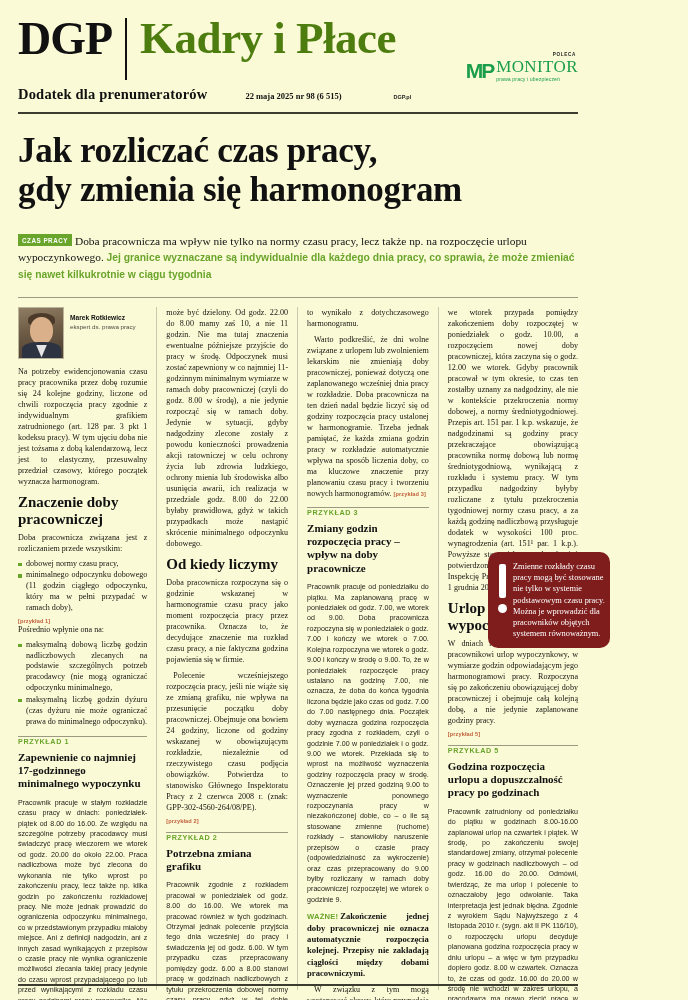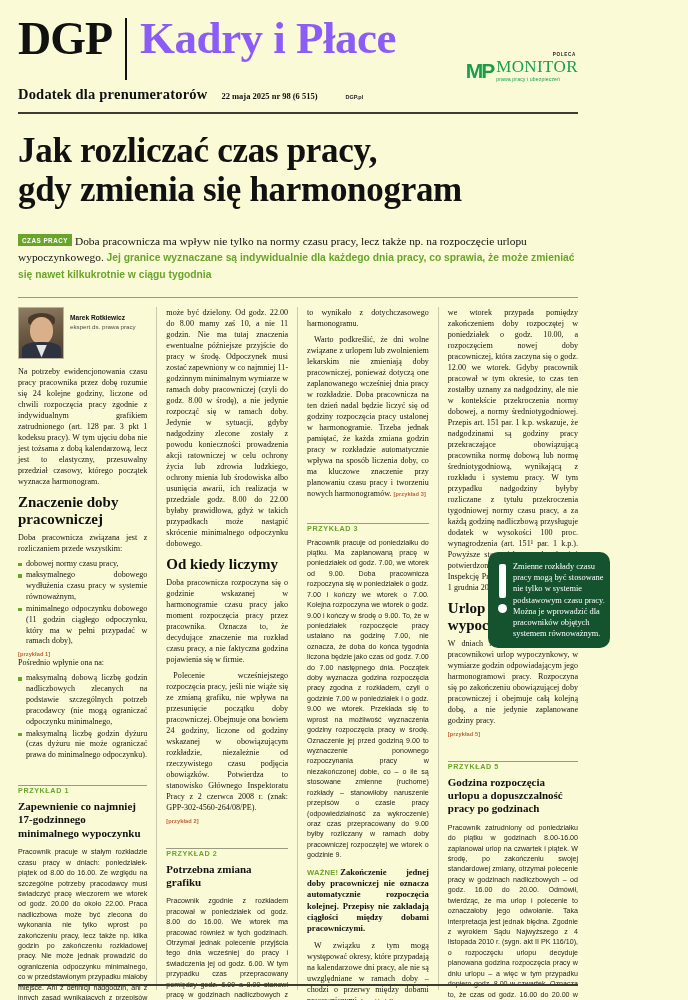--- a/index.html
+++ b/index.html
@@ -27,25 +27,25 @@
   }
   .vrule {
     width: 2px; background: #111; margin: 2px 13px 0 13px;
     height: 62px;
   }
   .kadry {
     font-family: "Liberation Serif", serif;
     font-weight: bold;
     font-size: 45px;
     line-height: 1;
-    color: #8b5cf6;
+    color: #4d7c0f;
     letter-spacing: -0.5px;
   }
   .sub-row {
-    display: flex; align-items: baseline; margin-top: 6px;
+    display: flex; align-items: baseline; margin-top: 6px; gap: 24px;
   }
   .dodatek {
     font-family: "Liberation Serif", serif;
     font-weight: bold;
     font-size: 14.5px;
     letter-spacing: 0.2px;
     color: #111;
   }
   .issue {
     font-family: "Liberation Serif", serif;
@@ -203,21 +203,21 @@
     content: ""; position: absolute; left: 0; top: 4px;
     width: 3.5px; height: 3.5px; background: #6aa52b;
   }
   .ref {
     font-family: "Liberation Sans", sans-serif;
     font-size: 5.6px; color: #c0603a; font-weight: bold;
     letter-spacing: 0.1px;
   }
 
   
-  .exbox { margin-top: 24px; border-top: 1px solid #9a9a80; }
+  .exbox { margin-top: 8px; border-top: 1px solid #9a9a80; }
   .exlabel {
     font-family: "Liberation Sans", sans-serif;
     font-weight: bold; font-size: 7.2px; color: #6aa52b;
     letter-spacing: 0.6px; margin-bottom: 5px;
   }
   .extitle {
     font-family: "Liberation Serif", serif;
     font-weight: bold; font-size: 11px; line-height: 1.22;
     color: #111; margin-bottom: 7px;
   }
@@ -237,21 +237,21 @@
     font-family: "Liberation Sans", sans-serif;
     font-weight: bold; font-size: 7.6px; color: #6aa52b;
     letter-spacing: 0.2px; margin-right: 2px;
   }
 
   
   .callout {
     position: absolute;
     left: 118px; top: 228px;
     width: 122px; min-height: 88px;
-    background: #14532d;
+    background: #7f1d1d;
     border-radius: 10px;
     padding: 9px 0 9px 25px;
     z-index: 5;
   }
   .callout .excl-bar {
     position: absolute; left: 11px; top: 12px;
     width: 7px; height: 34px; background: #ffffff; border-radius: 2px;
   }
   .callout .excl-dot {
     position: absolute; left: 10px; top: 52px;
@@ -338,21 +338,20 @@
           <div class="byline-name">Marek Rotkiewicz</div>
           <div class="byline-role">ekspert ds. prawa pracy</div>
         </div>
       </div>
 
       <p class="bodytext">Na potrzeby ewidencjonowania czasu pracy pracownika przez dobę rozumie się 24 kolejne godziny, liczone od chwili rozpoczęcia pracy zgodnie z indywidualnym grafikiem zatrudnionego (art. 128 par. 3 pkt 1 kodeksu pracy). W tym ujęciu doba nie jest tożsama z dobą kalendarzową, lecz jest to elastyczny, przesuwalny przedział czasowy, którego początek wyznacza harmonogram.</p>
       <div class="subhead">Znaczenie doby pracowniczej</div>
       <p class="bodytext">Doba pracownicza związana jest z rozliczaniem przede wszystkim:</p>
       <ul class="bul">
         <li>dobowej normy czasu pracy,</li>
-        <li>maksymalnego dobowego wydłużenia czasu pracy w systemie równoważnym,</li>
         <li>minimalnego odpoczynku dobowego (11 godzin ciągłego odpoczynku, który ma w pełni przypadać w ramach doby),</li>
       </ul>
       <div class="ref">[przykład 1]</div>
       <p class="bodytext">Pośrednio wpłynie ona na:</p>
       <ul class="bul">
         <li>maksymalną dobową liczbę godzin nadliczbowych zlecanych na podstawie szczególnych potrzeb pracodawcy (nie mogą ograniczać odpoczynku minimalnego,</li>
         <li>maksymalną liczbę godzin dyżuru (czas dyżuru nie może ograniczać prawa do minimalnego odpoczynku).</li>
       </ul>
 
       <div class="exbox">
@@ -378,20 +377,21 @@
       <div class="subhead">Możliwa zmiana po dniu czerwca</div>
       <p class="bodytext">Doba pracownicza nie musi być sztywno ustalona i może być zmieniana. Każdy dzień wolny od pracy pozwala na jej „przełamanie" i rozpoczęcie nowego cyklu dobowego. Zgodnie z poglądem Państwowej Inspekcji Pracy (wyrażonym w stanowisku Departamentu Prawnego GIP z 6 kwietnia 2009 r., znak: GPP-417-4560-19/09/PE/RP) w takich sytuacjach nie należy odnosić się do poprzedniej doby, obowiązującej przed dniem wolnym. Oznacza to, że nie dochodzi do naruszenia doby pracowniczej, nawet gdy w dniu wolnym pracodawca zdecyduje o wcześniejszym rozpoczęciu pracy, niż</p>
     </div>
 
     <div class="col">
       <p class="bodytext">to wynikało z dotychczasowego harmonogramu.</p>
       <p class="bodytext ind"><span>Warto podkreślić, że dni wolne związane z urlopem lub zwolnieniem lekarskim nie zmieniają doby pracowniczej, ponieważ dotyczą one zaplanowanego wcześniej dnia pracy w rozkładzie. Doba pracownicza na ten dzień nadal będzie liczyć się od godziny rozpoczęcia pracy ustalonej w harmonogramie. Trzeba jednak pamiętać, że każda zmiana godzin pracy w rozkładzie automatycznie wpływa na sposób liczenia doby, co ma kluczowe znaczenie przy planowaniu czasu pracy i tworzeniu nowych harmonogramów.</span> <span class="ref">[przykład 3]</span></p>
 
       <div class="exbox">
         <div class="exlabel">PRZYKŁAD 3</div>
+        <div class="extitle">Zmiany godzin rozpoczęcia pracy – wpływ na doby pracownicze</div>
         <p class="extext">Pracownik pracuje od poniedziałku do piątku. Ma zaplanowaną pracę w poniedziałek od godz. 7.00, we wtorek od 9.00. Doba pracownicza rozpoczyna się w poniedziałek o godz. 7.00 i kończy we wtorek o 7.00. Kolejna rozpoczyna we wtorek o godz. 9.00 i kończy w środę o 9.00. To, że w poniedziałek rozpoczęcie pracy ustalano na godzinę 7.00, nie oznacza, że doba do końca tygodnia liczona będzie jako czas od godz. 7.00 do 7.00 następnego dnia. Początek doby wyznacza godzina rozpoczęcia pracy zgodna z rozkładem, czyli o godzinie 7.00 w poniedziałek i o godz. 9.00 we wtorek. Przekłada się to wprost na możliwość wyznaczenia godziny rozpoczęcia pracy w środę. Oznaczenie jej przed godziną 9.00 to wyznaczenie ponownego rozpoczynania pracy w niezakończonej dobie, co – o ile są stosowane zmienne (ruchome) rozkłady – stanowiłoby naruszenie przepisów o czasie pracy (odpowiedzialność za wykroczenie) oraz czas przepracowany do 9.00 byłby rozliczany w ramach doby pracowniczej rozpoczętej we wtorek o godzinie 9.</p>
       </div>
 
       <div class="wazne">
         <span class="wazne-tag">WAŻNE!</span><span>Zakończenie jednej doby pracowniczej nie oznacza automatycznie rozpoczęcia kolejnej. Przepisy nie zakładają ciągłości między dobami pracowniczymi.</span>
       </div>
 
       <p class="bodytext ind"><span>W związku z tym mogą występować okresy, które przypadają na kalendarzowe dni pracy, ale nie są uwzględniane w ramach doby – chodzi o przerwy między dobami pracowniczymi.</span> <span class="ref">[przykład 4]</span></p>
 
       <div class="exbox">

